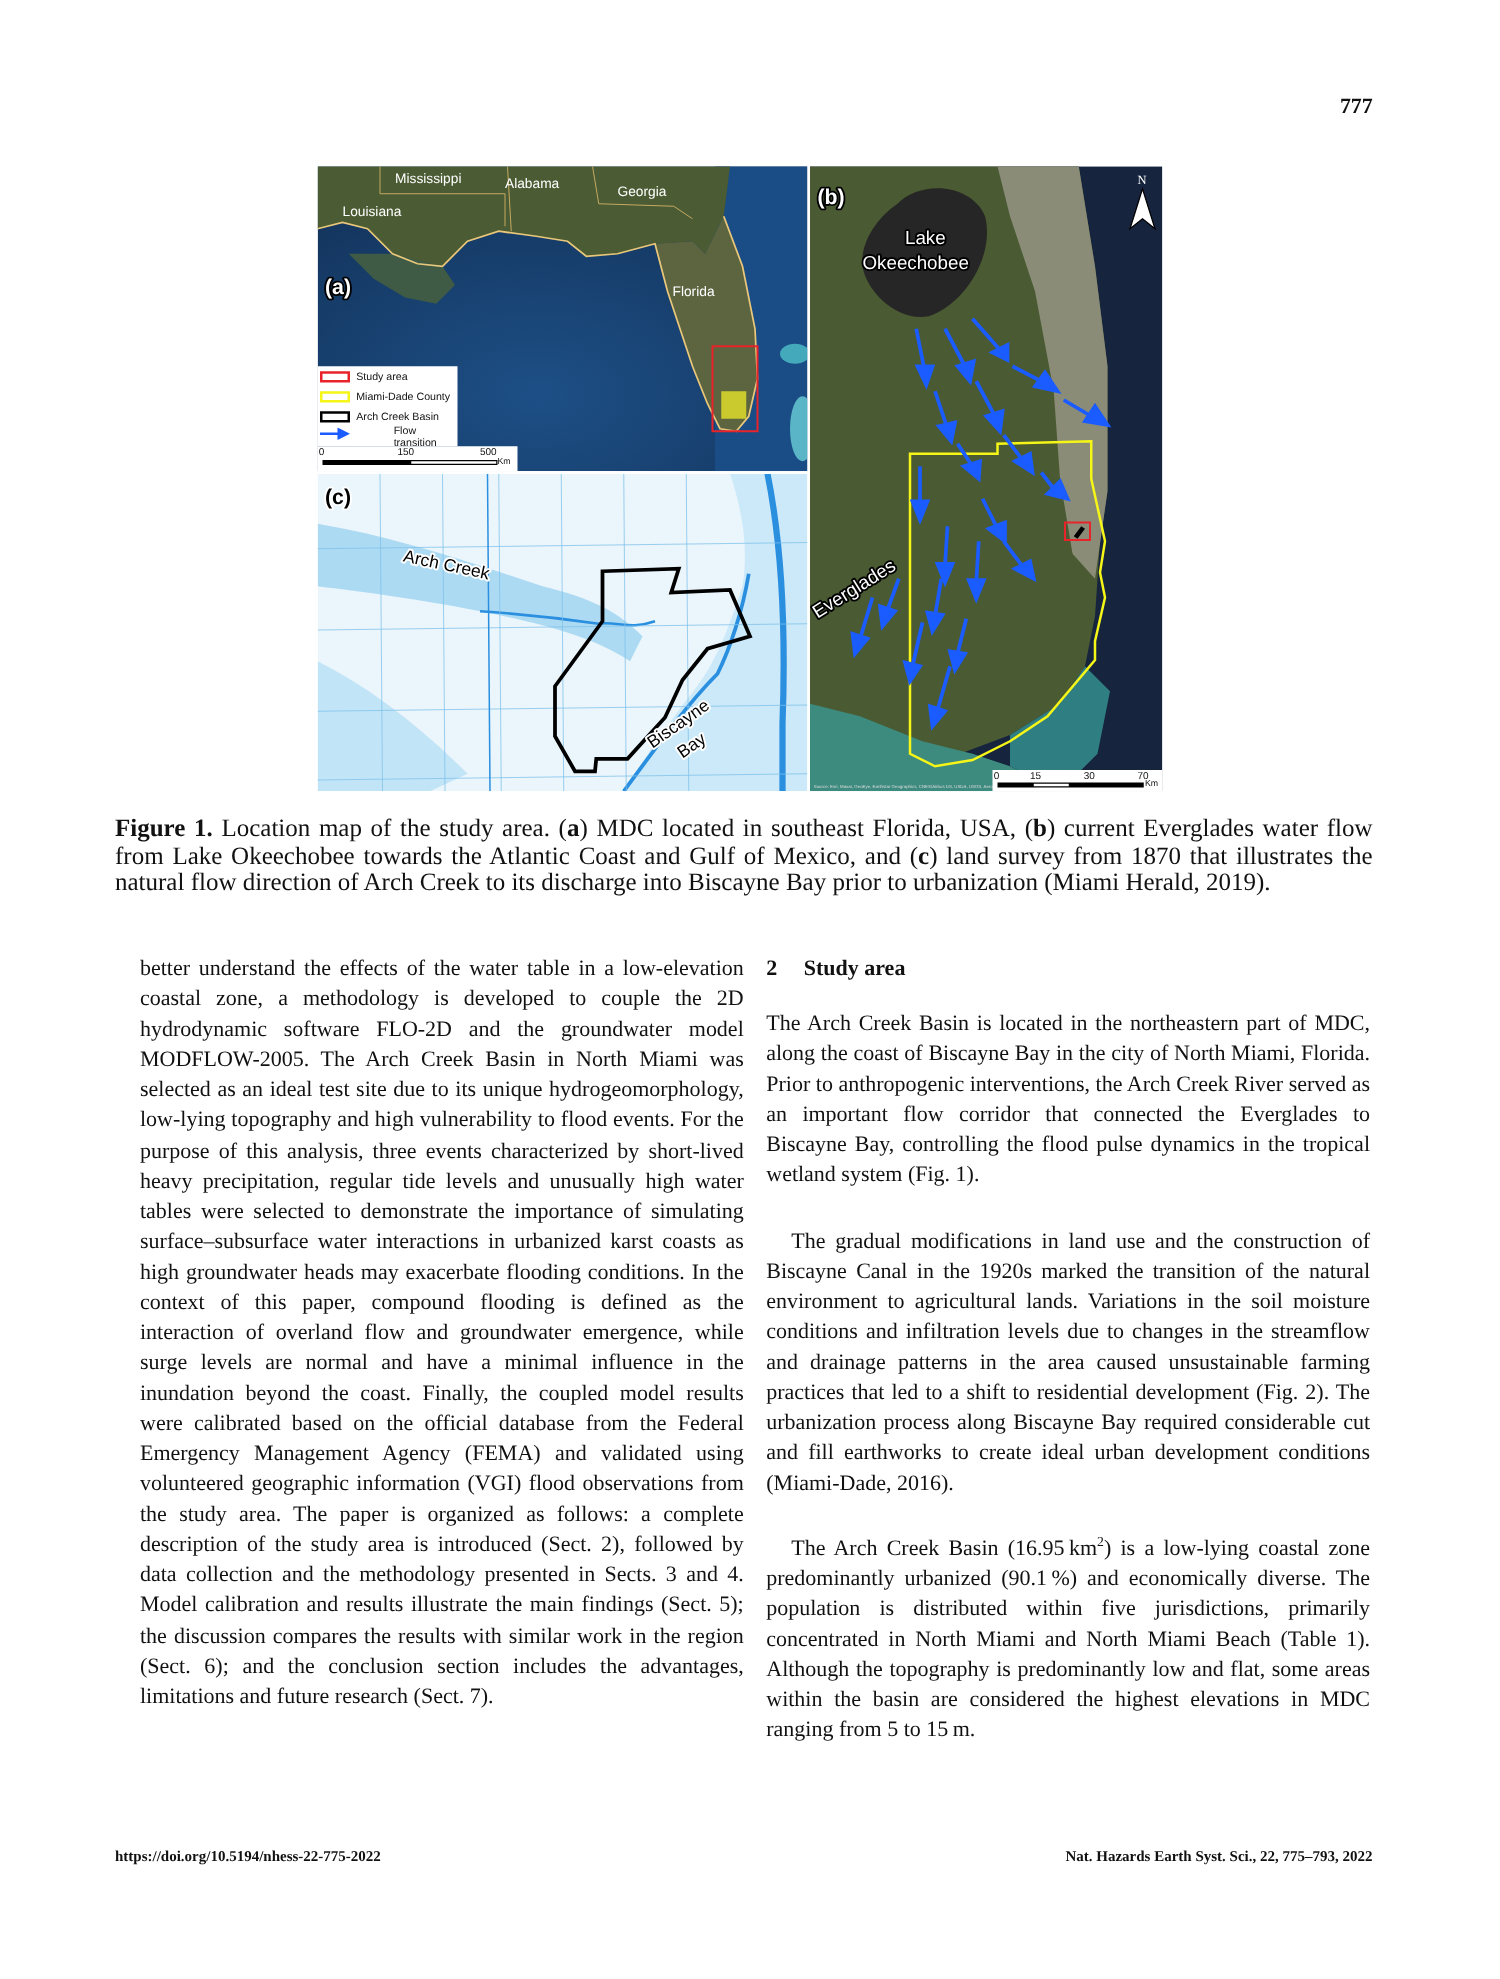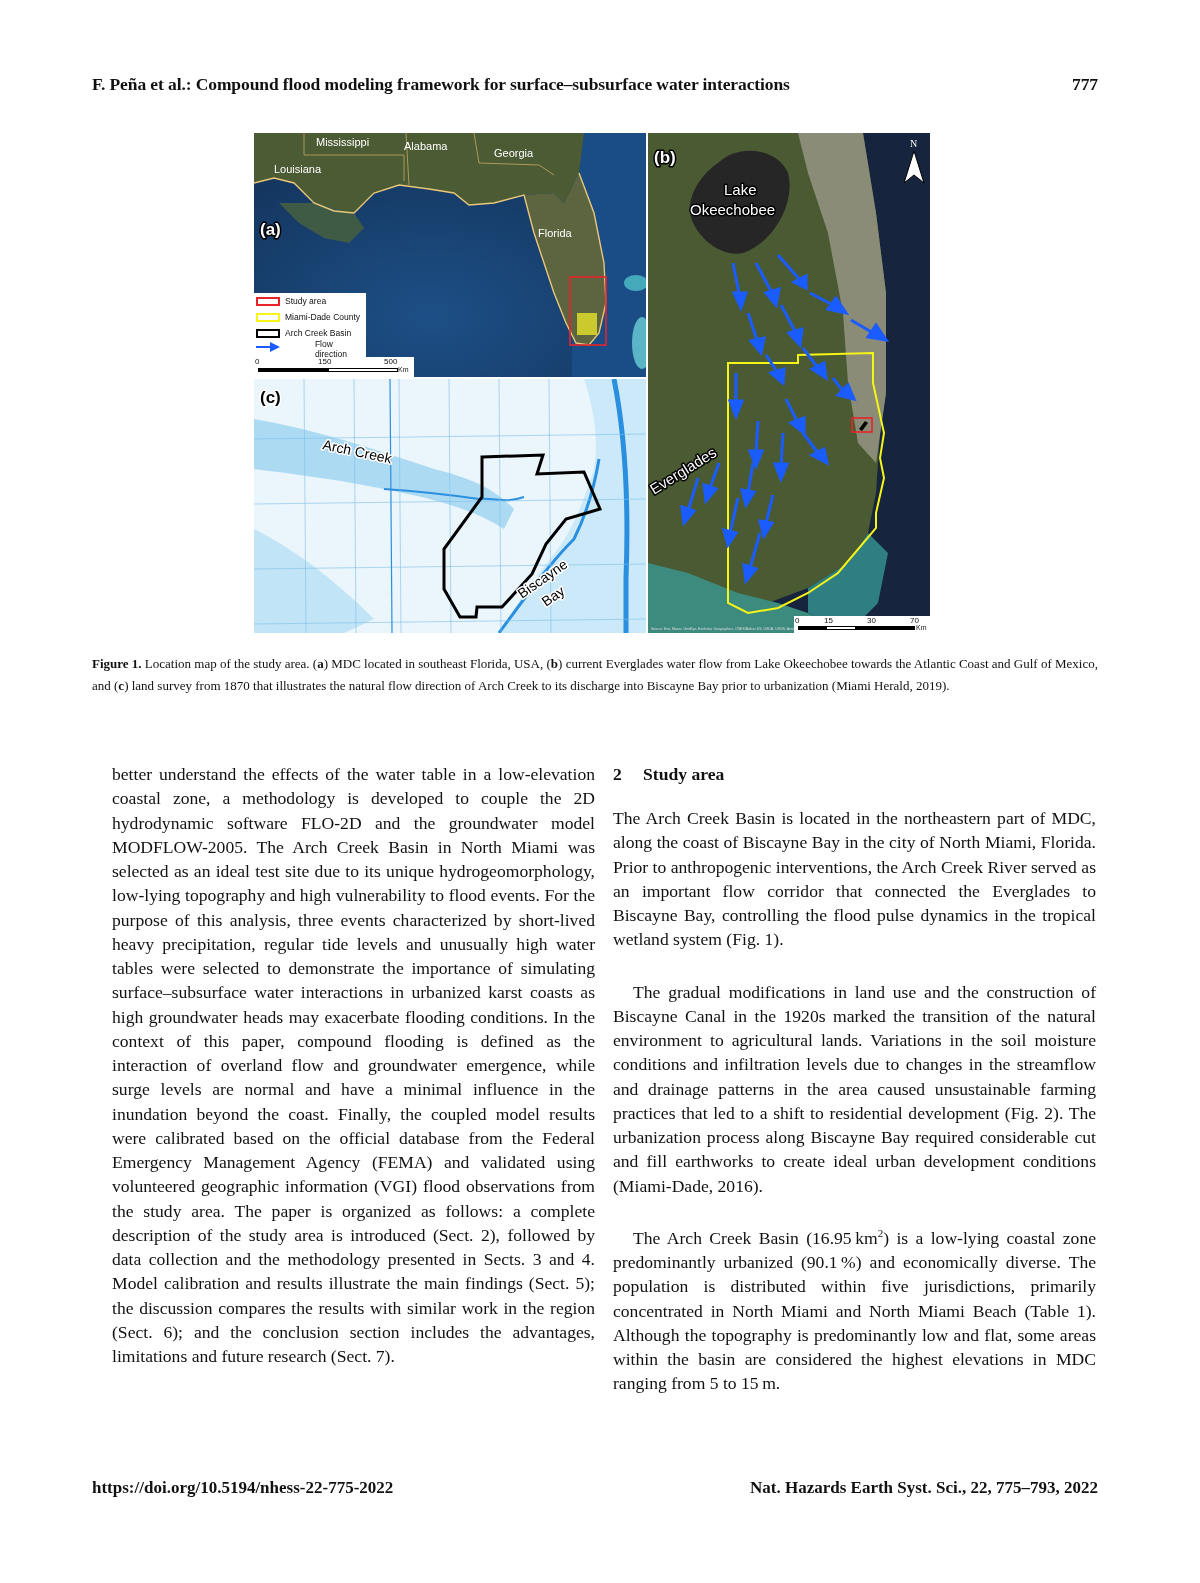--- a/index.html
+++ b/index.html
@@ -21,44 +21,43 @@
   .halo { paint-order: stroke; stroke: #000; stroke-width: 3px; stroke-linejoin: round; }
   .halo-w { paint-order: stroke; stroke: #fff; stroke-width: 3px; stroke-linejoin: round; }
 
   .legend { position: absolute; left: 0; top: 160px; width: 112px; height: 64px; background: #fff;
             font-family: "Liberation Sans", "DejaVu Sans", sans-serif; font-size: 8.5px; color: #111; }
   .legend-row { position: absolute; left: 2px; height: 14px; display: flex; align-items: center; }
   .legend-row .sw { width: 24px; height: 9px; box-sizing: border-box; margin-right: 5px; }
   .scalebar { position: absolute; font-family: "Liberation Sans", "DejaVu Sans", sans-serif;
               font-size: 8px; color: #111; background: #fff; }
 
-  .caption { position: absolute; left: 92px; top: 653px; width: 1006px; font-size: 13px;
+  .caption { position: absolute; left: 92px; top: 653px; width: 1006px; font-size: 20px;
              line-height: 21.5px; text-align: justify; }
   .caption b { font-weight: bold; }
 
   .col { position: absolute; top: 762px; width: 483px; font-size: 17.6px; line-height: 24.25px;
          text-align: justify; hyphens: manual; }
   .col-left { left: 92px; margin-left: 20px; }
   .col-right { left: 613px; }
   .col p { margin: 0; }
   .col p.indent { text-indent: 20px; margin-top: 28px; }
   .sec-head { font-weight: bold; font-size: 17.6px; margin: 0; display: flex; }
   .sec-head .num { display: inline-block; width: 30px; }
   .subsec-head .num { width: 44px; }
 
   .footer { position: absolute; top: 1478px; left: 92px; width: 1006px; height: 24px;
-            font-weight: bold; font-size: 17px; }
+            font-weight: bold; font-size: 12px; }
   .footer .doi { position: absolute; left: 0; top: 0; }
   .footer .journal { position: absolute; right: 0; top: 0; }
 </style>
 </head>
 <body>
 
 <div class="running-head">
-  <span class="title">F. Peña et al.: Compound flood modeling framework for surface–subsurface water interactions</span>
   <span class="pageno">777</span>
 </div>
 
 <div class="figure">
 
   <div class="panel" id="panel-a">
     <svg viewBox="0 0 392 244" preserveAspectRatio="none">
       <defs>
         <radialGradient id="gulf" cx="45%" cy="75%" r="70%">
           <stop offset="0" stop-color="#1d4f86"></stop>
@@ -103,21 +102,21 @@
       </div>
       <div class="legend-row" style="top:33px">
         <span class="sw" style="border:2.5px solid #000"></span>
         <span>Arch Creek Basin</span>
       </div>
       <div class="legend-row" style="top:49px">
         <svg width="24" height="10" style="margin-right:5px">
           <line x1="0" y1="5" x2="16" y2="5" stroke="#1a5cff" stroke-width="2"></line>
           <polygon points="14,0 24,5 14,10" fill="#1a5cff"></polygon>
         </svg>
-        <span>Flow direction</span>
+        <span>Flow transition</span>
       </div>
     </div>
     <div class="scalebar" style="left:0;top:224px;width:160px;height:20px;">
       <span style="position:absolute;left:1px;top:0">0</span>
       <span style="position:absolute;left:64px;top:0">150</span>
       <span style="position:absolute;left:130px;top:0">500</span>
       <span style="position:absolute;left:4px;top:11px;width:70px;height:4px;background:#000"></span>
       <span style="position:absolute;left:74px;top:11px;width:68px;height:2px;border:1px solid #000;background:#fff"></span>
       <span style="position:absolute;left:144px;top:9px;font-size:7px">Km</span>
     </div>

